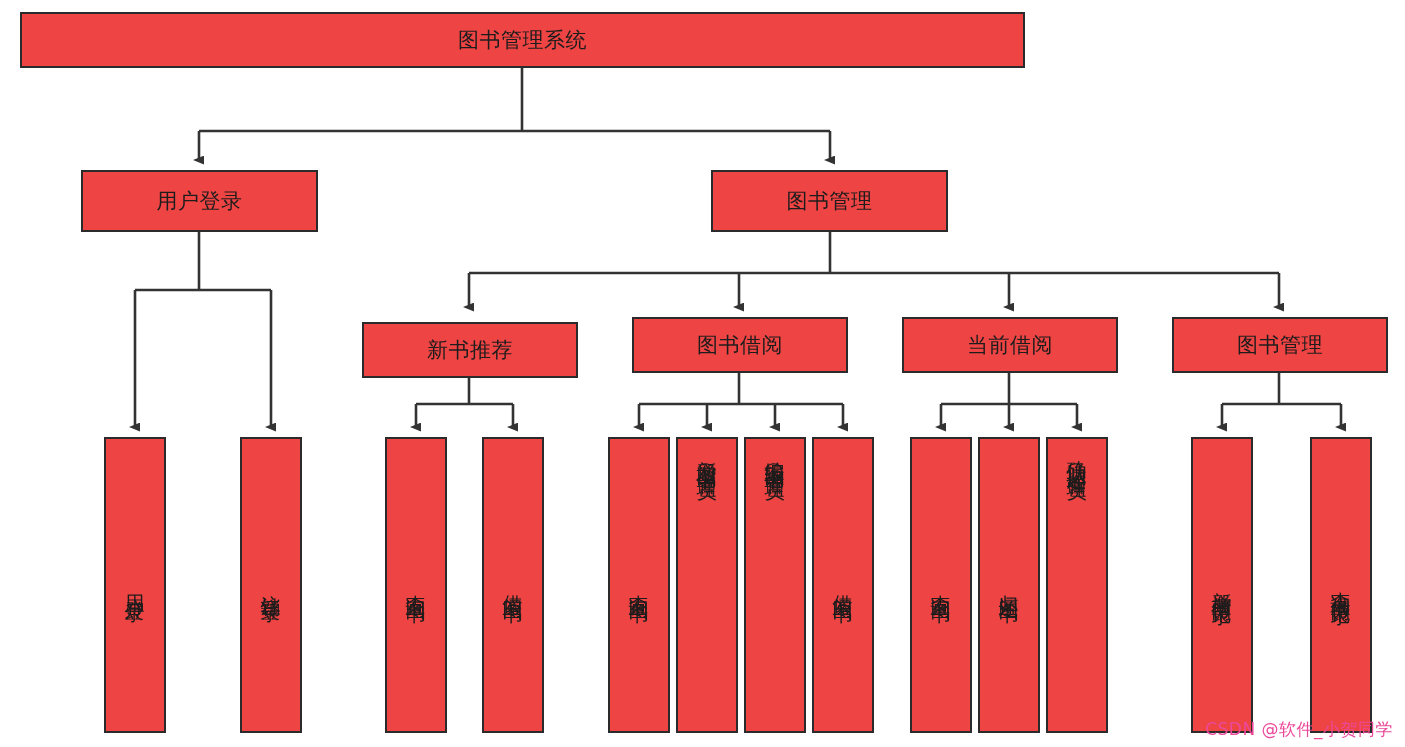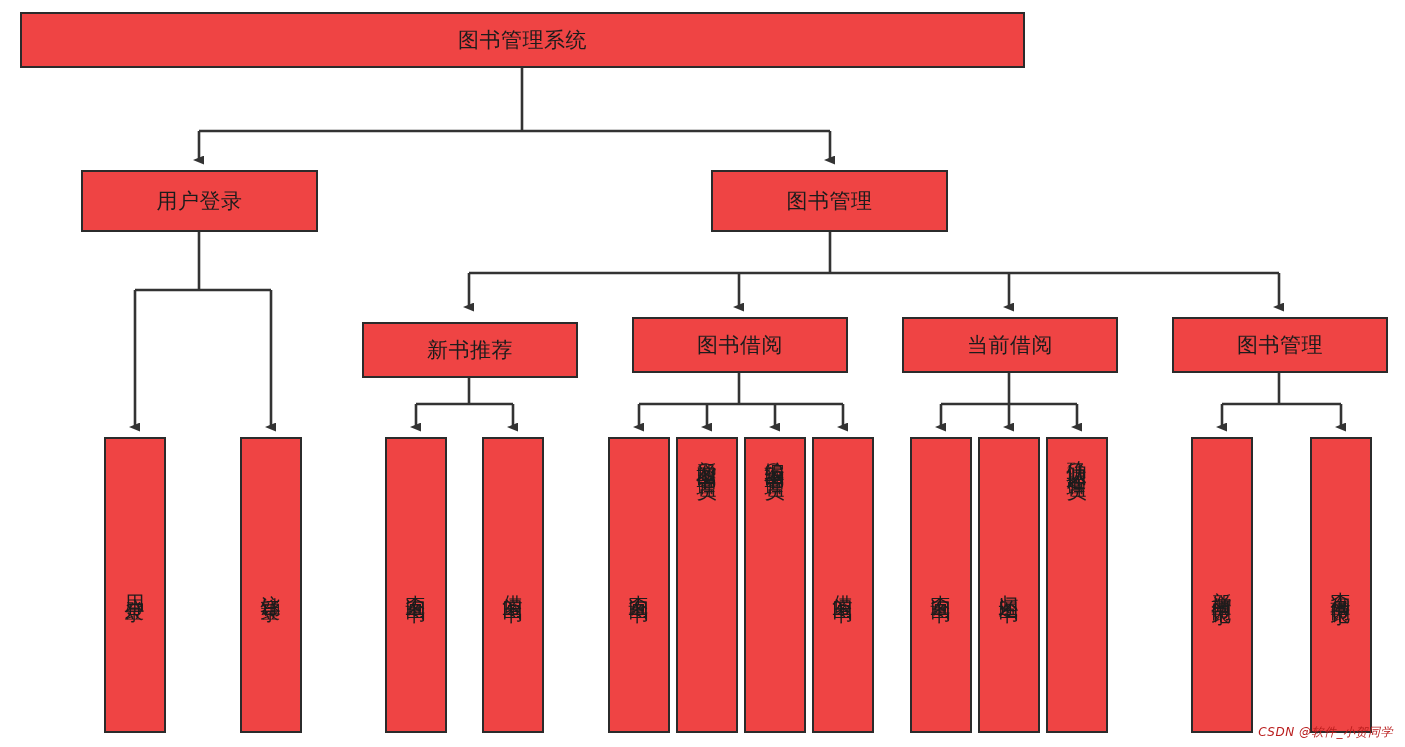--- a/index.html
+++ b/index.html
@@ -60,26 +60,25 @@
     padding-top: 6px;
   }
   .node.vertical.centered {
     align-items: center;
     padding-top: 0;
   }
   .watermark {
     position: absolute;
     right: 12px;
     bottom: 6px;
-    font-size: 12px;
-    color: #b91c1c;
+    font-size: 17px;
+    color: #ec4899;
     letter-spacing: 0.5px;
     z-index: 5;
     white-space: nowrap;
-    font-style: italic;
   }
 </style>
 </head>
 <body>
 
 <div id="diagram">
 
   <svg class="edges" viewBox="0 0 1405 747">
     <defs>
       <marker id="arrow" markerWidth="12" markerHeight="12" refX="4.4" refY="5" orient="auto" markerUnits="userSpaceOnUse">

